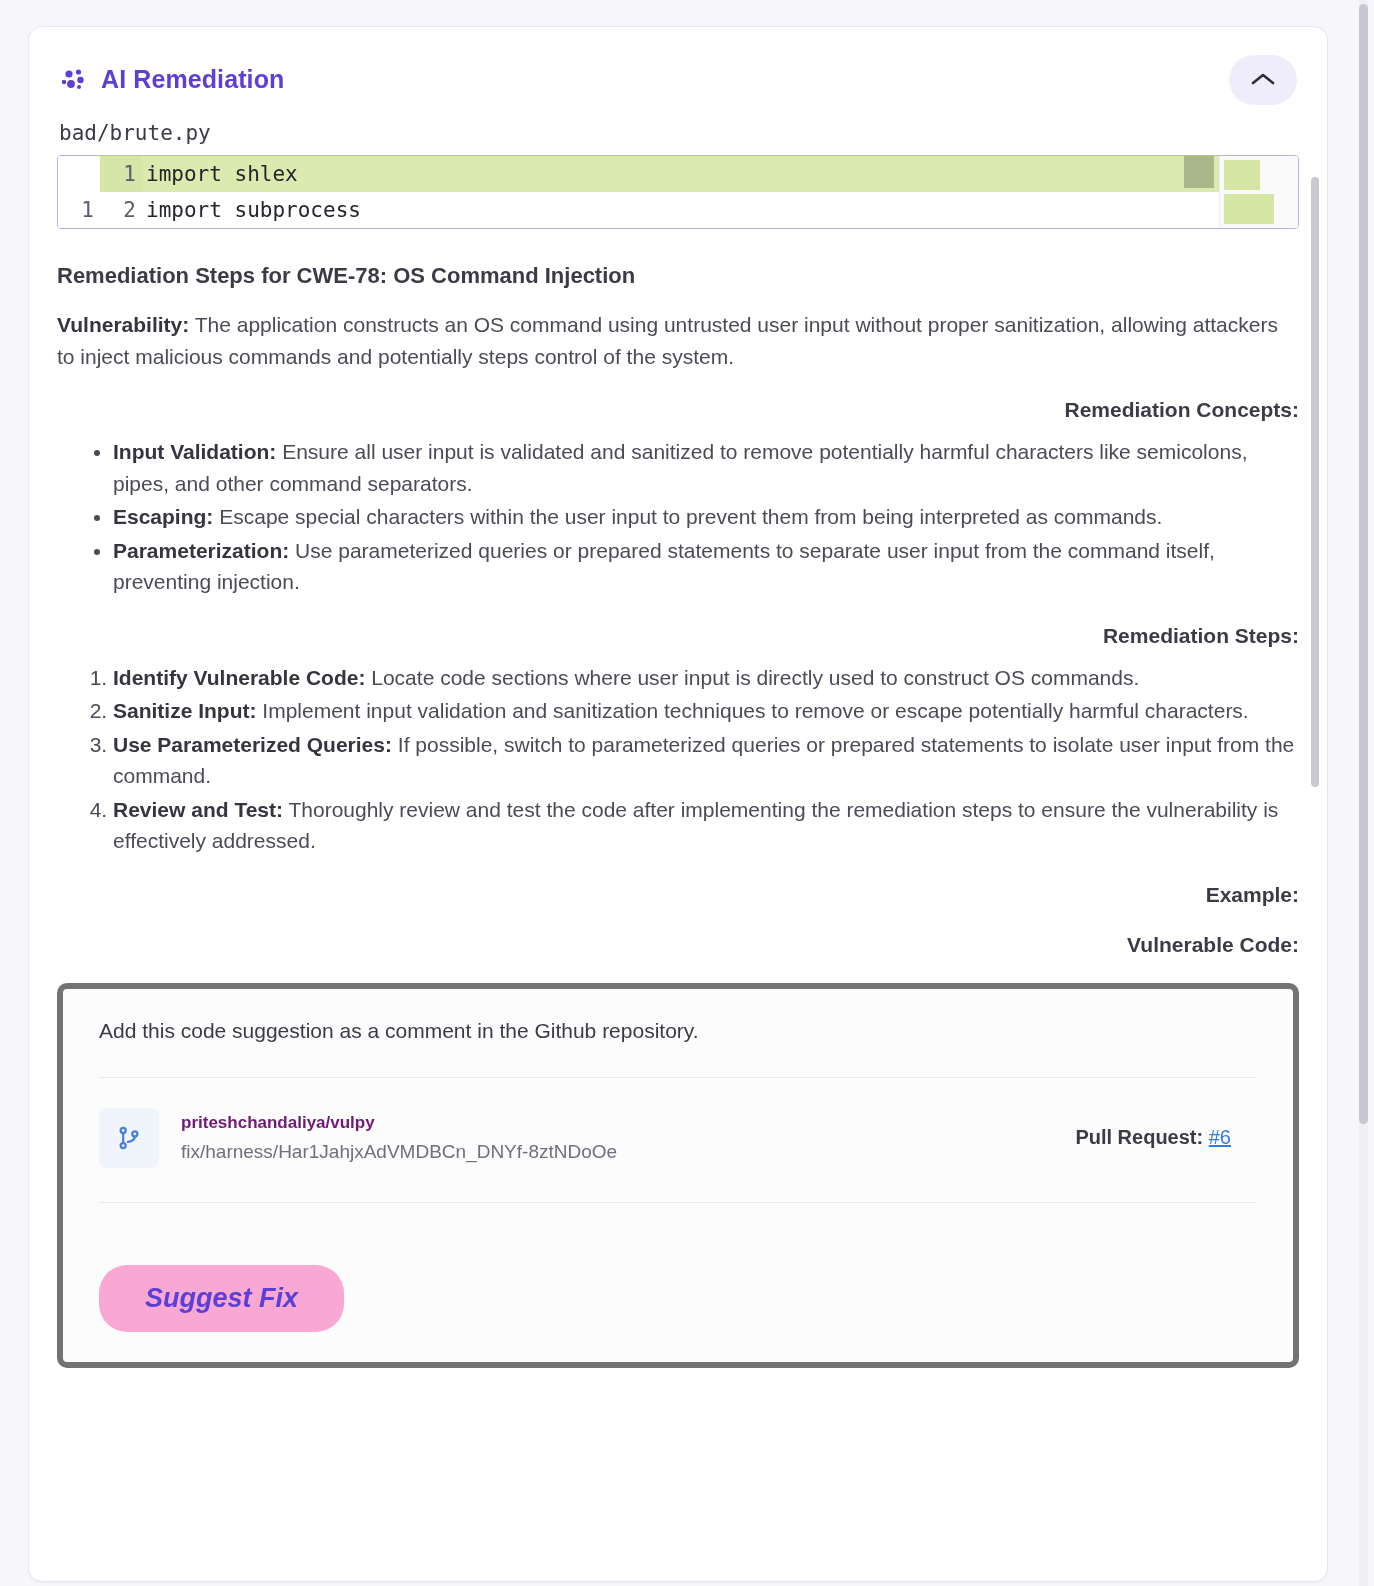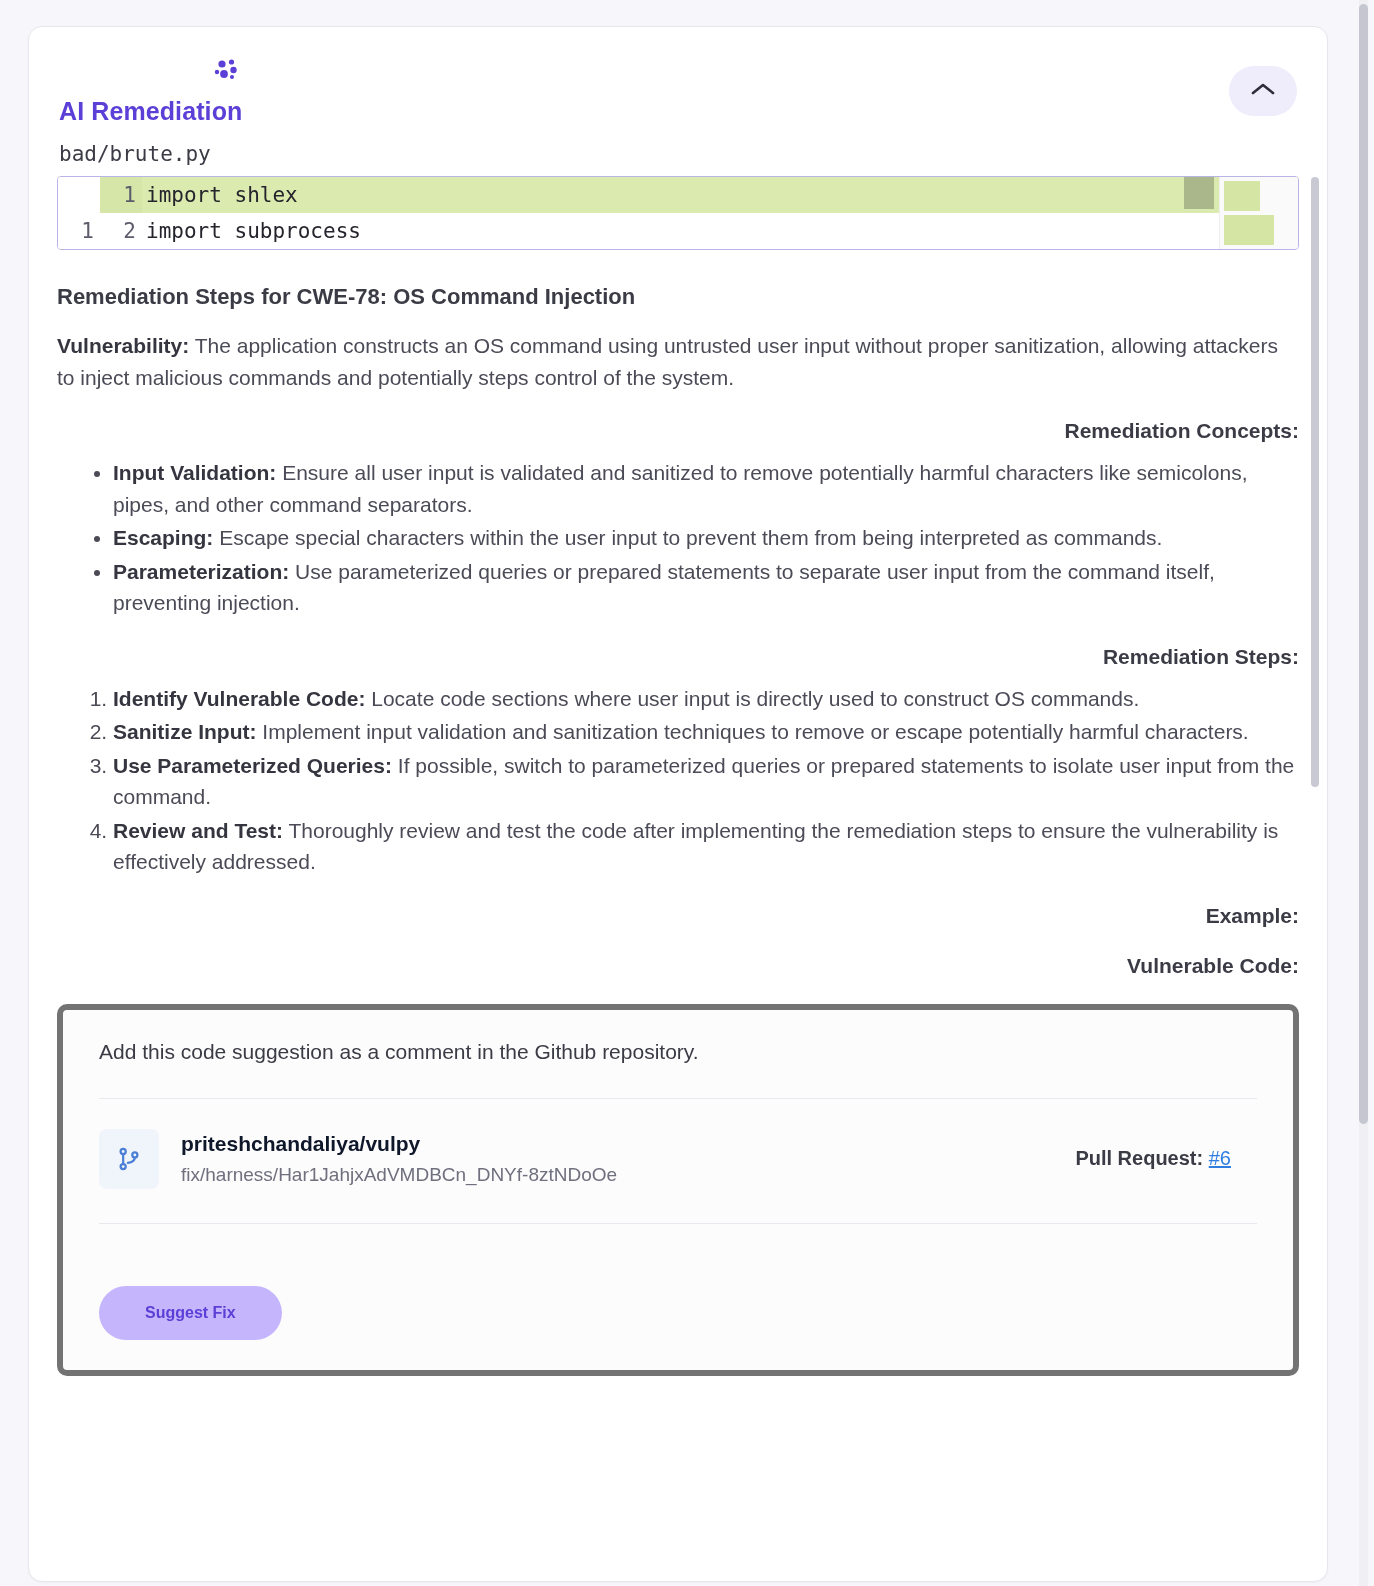--- a/index.html
+++ b/index.html
@@ -36,23 +36,22 @@
   }
   
   .card-header {
     display: flex;
     align-items: center;
     justify-content: space-between;
     padding: 28px 30px 8px 30px;
   }
   .title-wrap {
     display: flex;
-    align-items: flex-end;
+    align-items: flex-start;
     gap: 12px;
-    flex-direction: column;
   }
   .brand-icon {
     width: 30px; height: 30px;
     display: block;
   }
   .card-title {
     font-size: 25px;
     font-weight: bold;
     color: #5b3fd6;
     letter-spacing: 0.1px;
@@ -207,51 +206,52 @@
     width: 60px; height: 60px;
     background: #f0f4fb;
     border-radius: 8px;
     display: flex;
     align-items: center;
     justify-content: center;
     flex: 0 0 auto;
   }
   .repo-meta { flex: 1 1 auto; }
   .repo-name {
-    font-size: 21px;
-    color: #0f172a;
+    font-size: 17px;
+    color: #701a75;
     font-weight: bold;
   }
   .repo-branch {
     font-size: 19px;
     color: #6f6f7e;
     margin-top: 8px;
   }
   .pr-wrap {
     font-size: 20px;
     color: #3b3b46;
     font-weight: bold;
     white-space: nowrap;
     padding-right: 26px;
   }
   .pr-link {
     color: #2f7de1;
     font-weight: normal;
   }
   .suggest-fix-btn {
     margin-top: 32px;
-    background: #c4b5fd;
+    background: #f9a8d4;
     color: #5b3fd6;
     border: none;
     border-radius: 28px;
     padding: 18px 46px;
-    font-size: 16px;
+    font-size: 27px;
     font-weight: bold;
     font-family: "Liberation Sans", sans-serif;
     cursor: pointer;
+    font-style: italic;
   }
   
   .inner-scroll {
     position: absolute;
     right: 8px;
     top: 150px;
     width: 8px;
     height: 610px;
     background: #c9c9d4;
     border-radius: 4px;

